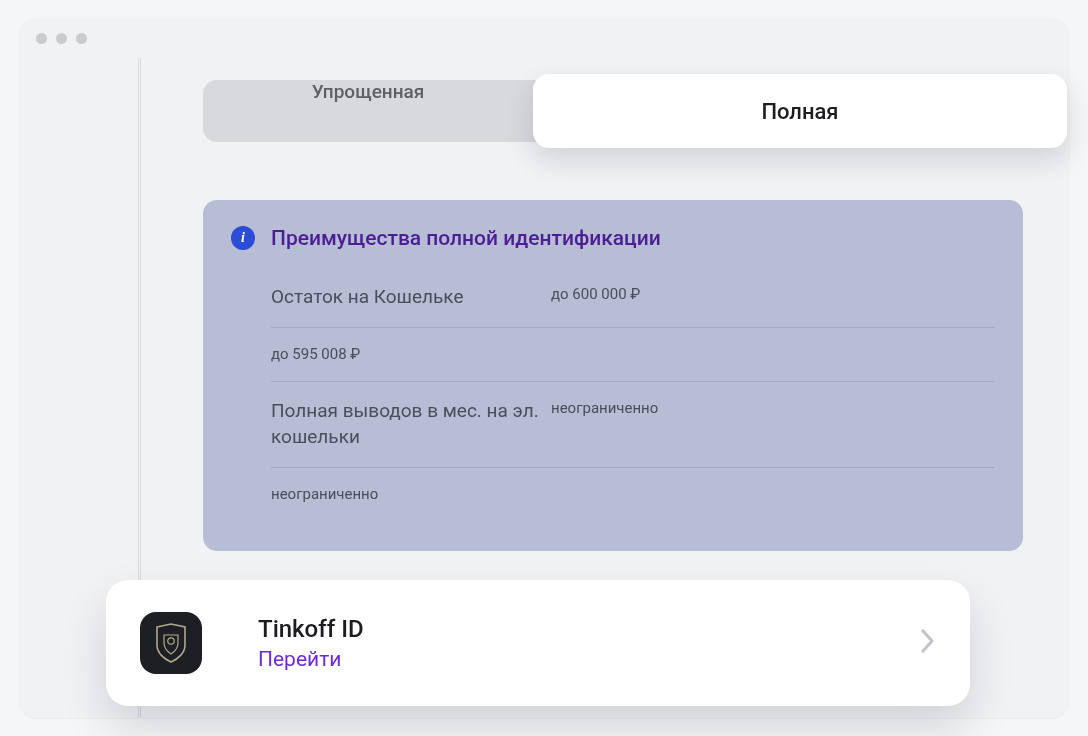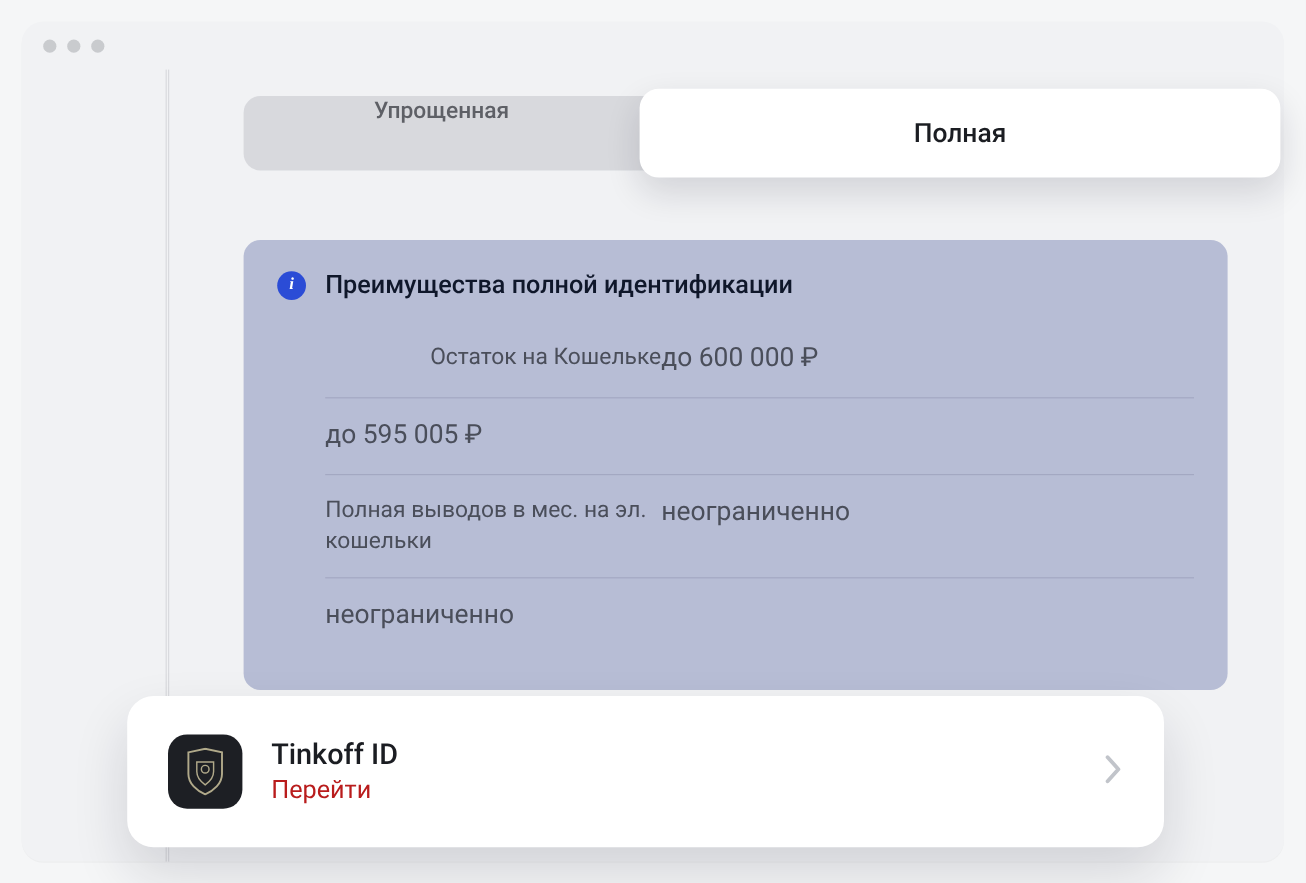--- a/index.html
+++ b/index.html
@@ -112,58 +112,59 @@
     display: flex;
     align-items: center;
     justify-content: center;
     font-weight: 700;
     font-size: 14px;
     font-family: Georgia, serif;
     font-style: italic;
   }
   .benefits-title {
     font-size: 21px;
-    color: #0f172a;
+    color: #4c1d95;
     font-weight: 500;
   }
   .benefits-table {
     margin-left: 40px;
   }
   .row {
     display: flex;
     padding: 16px 0;
     border-top: 1px solid #a3a8c2;
   }
-  .row:first-child { border-top: none; text-align: right; }
+  .row:first-child { border-top: none; }
   .row-label {
     flex: 0 0 280px;
     font-size: 19px;
     color: #4a4e5a;
     line-height: 1.4;
   }
   .row-value {
-    font-size: 22px;
+    font-size: 15px;
     color: #4a4e5a;
     line-height: 1.4;
   }
 
   
   .action-card {
     position: absolute;
     left: 88px;
     right: 100px;
     top: 522px;
     height: 126px;
     background: #ffffff;
     border-radius: 22px;
     box-shadow: 0 22px 46px rgba(20, 24, 40, 0.14);
     display: flex;
     align-items: center;
     padding: 0 34px;
     cursor: pointer;
+    gap: 32px;
   }
   .app-icon {
     width: 62px; height: 62px;
     border-radius: 16px;
     background: #1d1f24;
     display: flex;
     align-items: center;
     justify-content: center;
   }
   .shield {
@@ -171,21 +172,21 @@
   }
   .card-text { margin-left: 24px; flex: 1; }
   .card-title {
     font-size: 24px;
     font-weight: 500;
     color: #1b1d22;
     margin-bottom: 4px;
   }
   .card-subtitle {
     font-size: 21px;
-    color: #b91c1c;
+    color: #6d28d9;
   }
   .chevron {
     color: #b7bac0;
   }
 </style>
 </head>
 <body>
 
 <div class="browser-window">
   <div class="titlebar">
@@ -209,21 +210,21 @@
         <div class="benefits-header">
           <div class="info-circle">i</div>
           <div class="benefits-title">Преимущества полной идентификации</div>
         </div>
         <div class="benefits-table">
           <div class="row">
             <div class="row-label">Остаток на Кошельке</div>
             <div class="row-value">до 600 000 ₽</div>
           </div>
           <div class="row">
-            <div class="row-value">до 595 005 ₽</div>
+            <div class="row-value">до 595 008 ₽</div>
           </div>
           <div class="row">
             <div class="row-label">Полная выводов в мес. на эл. кошельки</div>
             <div class="row-value">неограниченно</div>
           </div>
           <div class="row">
             <div class="row-value">неограниченно</div>
           </div>
         </div>
       </div>

